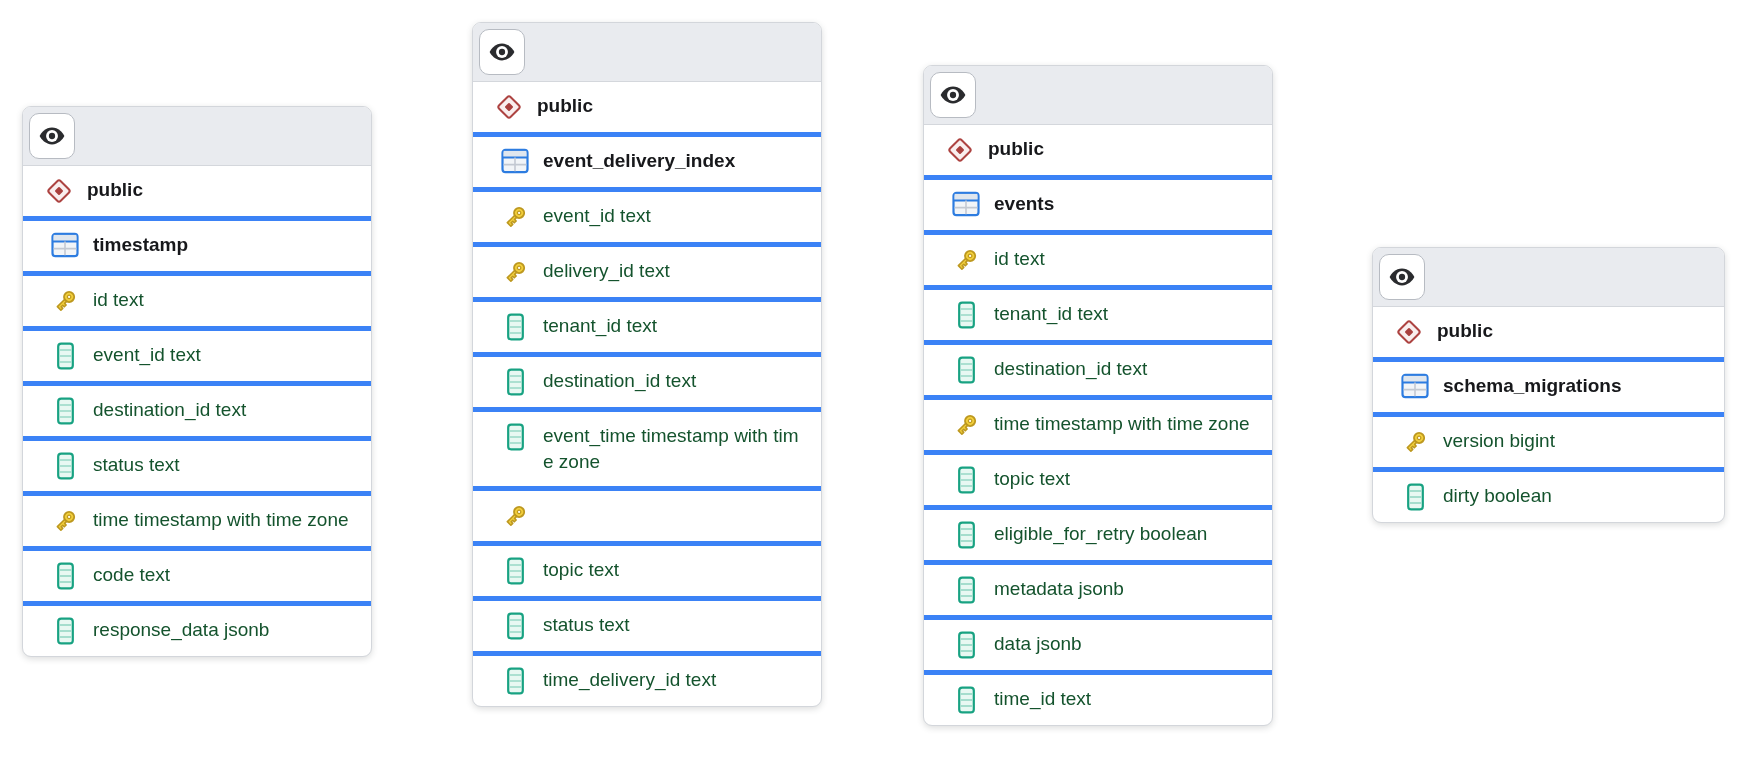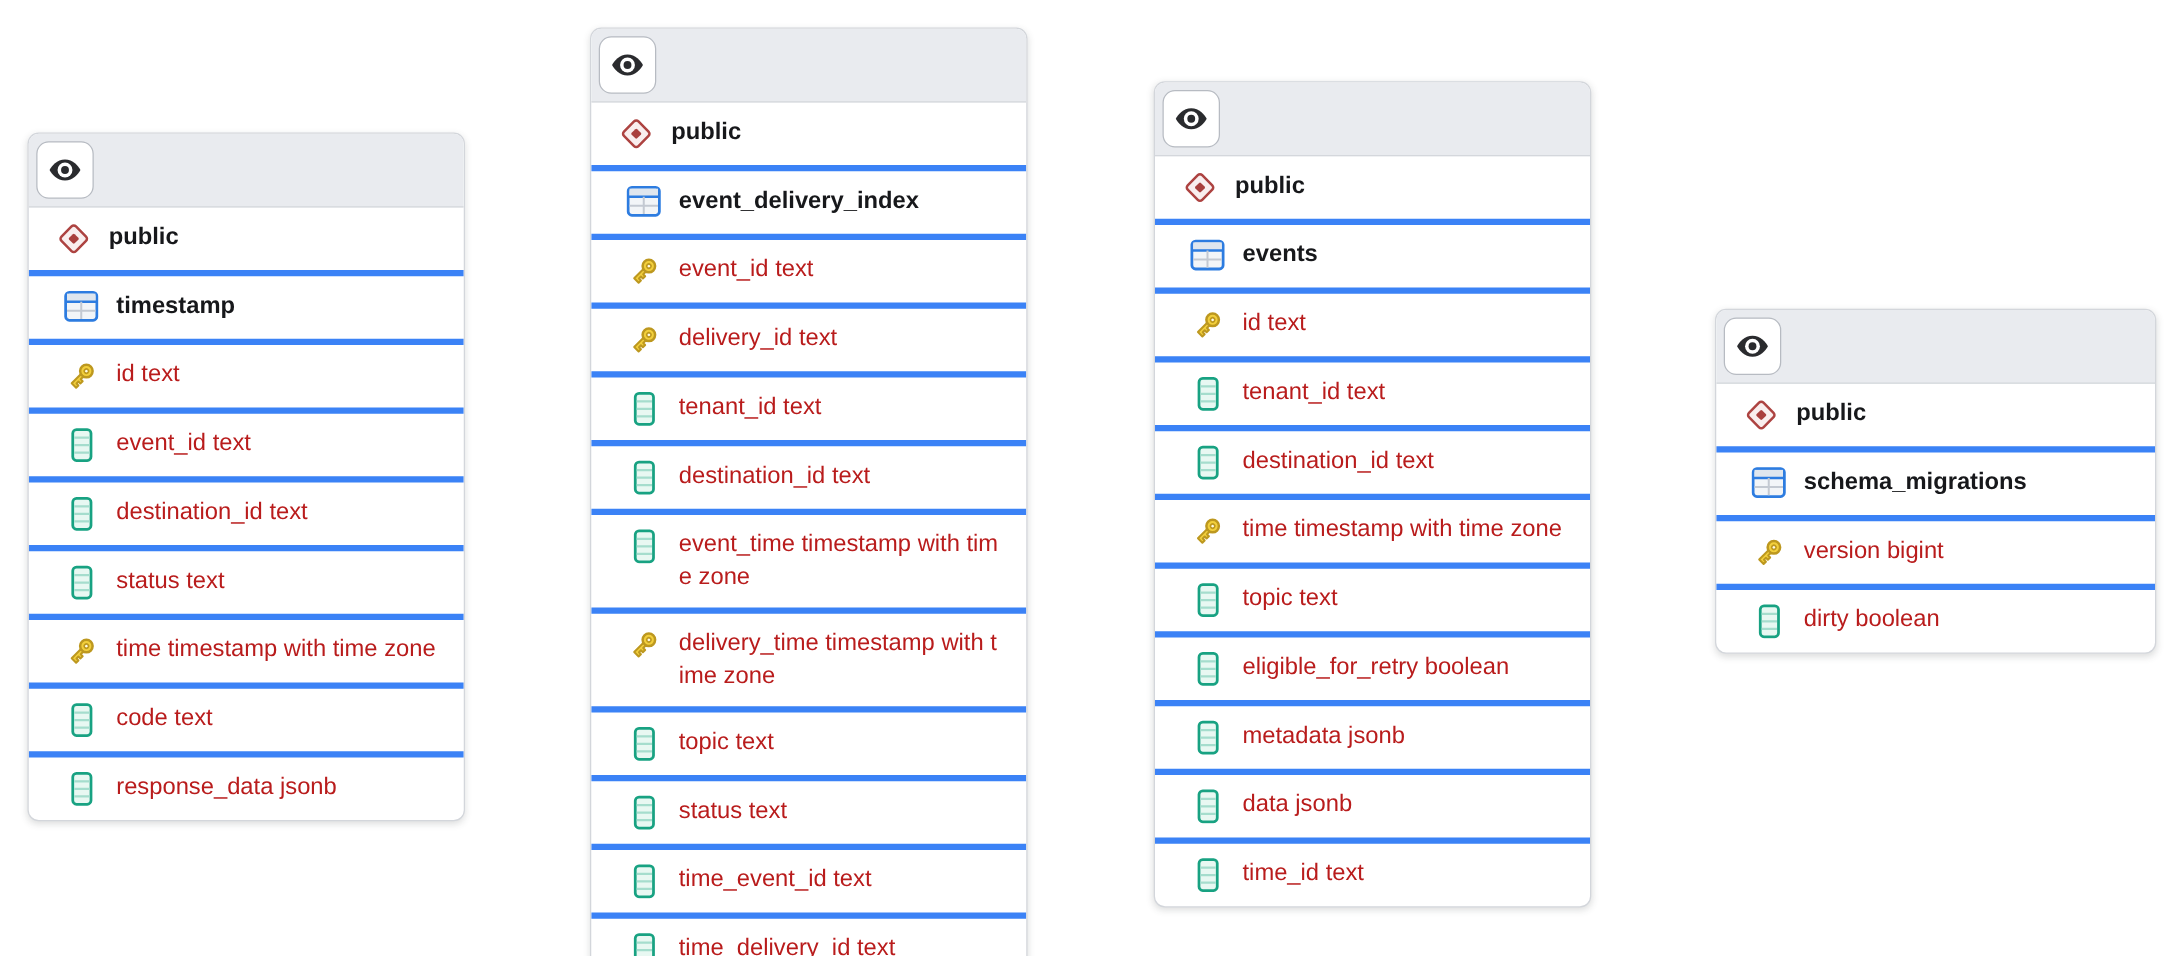--- a/index.html
+++ b/index.html
@@ -29,21 +29,21 @@
   }
   .row{
     display:flex;align-items:flex-start;
     padding:11px 22px 11px 28px;border-top:5px solid #3b82f6;
     min-height:28px;
   }
   .row:first-child{border-top:none;padding-left:22px;}
   .icon{flex:0 0 auto;width:28px;display:flex;justify-content:center;margin-right:14px;margin-top:0px;}
   .label{
     font-size:19px;line-height:26px;word-break:break-all;
-    width:258px;color:#b91c1c;
+    width:258px;color:#14532d;
   }
   .name-row .label{font-weight:700;color:#17181b;}
   svg{display:block;}
 </style>
 </head>
 <body>
 
 <div class="table-node node-1">
   <div class="node-header">
     <button class="eye-btn">
@@ -262,21 +262,20 @@
       <div class="row col-row">
         <span class="icon">
           <svg width="28" height="28" viewBox="0 0 28 28">
     <g transform="rotate(-45 14 14)">
       <circle cx="19.8" cy="14" r="5" fill="#f2cf3c" stroke="#bd981f" stroke-width="2"></circle>
       <circle cx="19.8" cy="14" r="1.7" fill="#fffbe8" stroke="#bd981f" stroke-width="1.2"></circle>
       <path d="M14.8 12.6 L4.6 12.6 L4.6 17.6 L7.2 17.6 L7.2 15.4 L9.4 15.4 L9.4 17.6 L12 17.6 L12 15.4 L14.8 15.4 Z" fill="#f2cf3c" stroke="#bd981f" stroke-width="1.6" stroke-linejoin="round"></path>
     </g>
   </svg>
         </span>
-        <span class="label">delivery_time timestamp with time zone</span>
       </div>
       <div class="row col-row">
         <span class="icon">
           <svg width="19" height="28" viewBox="0 0 19 28">
     <rect x="2.2" y="1.6" width="14.6" height="24.8" rx="3" fill="#e8f8f2" stroke="#18a282" stroke-width="2.2"></rect>
     <line x1="3.4" y1="8" x2="15.6" y2="8" stroke="#a5ddcd" stroke-width="1.8"></line>
     <line x1="3.4" y1="14" x2="15.6" y2="14" stroke="#a5ddcd" stroke-width="1.8"></line>
     <line x1="3.4" y1="20" x2="15.6" y2="20" stroke="#a5ddcd" stroke-width="1.8"></line>
   </svg>
         </span>
@@ -285,31 +284,20 @@
       <div class="row col-row">
         <span class="icon">
           <svg width="19" height="28" viewBox="0 0 19 28">
     <rect x="2.2" y="1.6" width="14.6" height="24.8" rx="3" fill="#e8f8f2" stroke="#18a282" stroke-width="2.2"></rect>
     <line x1="3.4" y1="8" x2="15.6" y2="8" stroke="#a5ddcd" stroke-width="1.8"></line>
     <line x1="3.4" y1="14" x2="15.6" y2="14" stroke="#a5ddcd" stroke-width="1.8"></line>
     <line x1="3.4" y1="20" x2="15.6" y2="20" stroke="#a5ddcd" stroke-width="1.8"></line>
   </svg>
         </span>
         <span class="label">status text</span>
-      </div>
-      <div class="row col-row">
-        <span class="icon">
-          <svg width="19" height="28" viewBox="0 0 19 28">
-    <rect x="2.2" y="1.6" width="14.6" height="24.8" rx="3" fill="#e8f8f2" stroke="#18a282" stroke-width="2.2"></rect>
-    <line x1="3.4" y1="8" x2="15.6" y2="8" stroke="#a5ddcd" stroke-width="1.8"></line>
-    <line x1="3.4" y1="14" x2="15.6" y2="14" stroke="#a5ddcd" stroke-width="1.8"></line>
-    <line x1="3.4" y1="20" x2="15.6" y2="20" stroke="#a5ddcd" stroke-width="1.8"></line>
-  </svg>
-        </span>
-        <span class="label">time_event_id text</span>
       </div>
       <div class="row col-row">
         <span class="icon">
           <svg width="19" height="28" viewBox="0 0 19 28">
     <rect x="2.2" y="1.6" width="14.6" height="24.8" rx="3" fill="#e8f8f2" stroke="#18a282" stroke-width="2.2"></rect>
     <line x1="3.4" y1="8" x2="15.6" y2="8" stroke="#a5ddcd" stroke-width="1.8"></line>
     <line x1="3.4" y1="14" x2="15.6" y2="14" stroke="#a5ddcd" stroke-width="1.8"></line>
     <line x1="3.4" y1="20" x2="15.6" y2="20" stroke="#a5ddcd" stroke-width="1.8"></line>
   </svg>
         </span>

